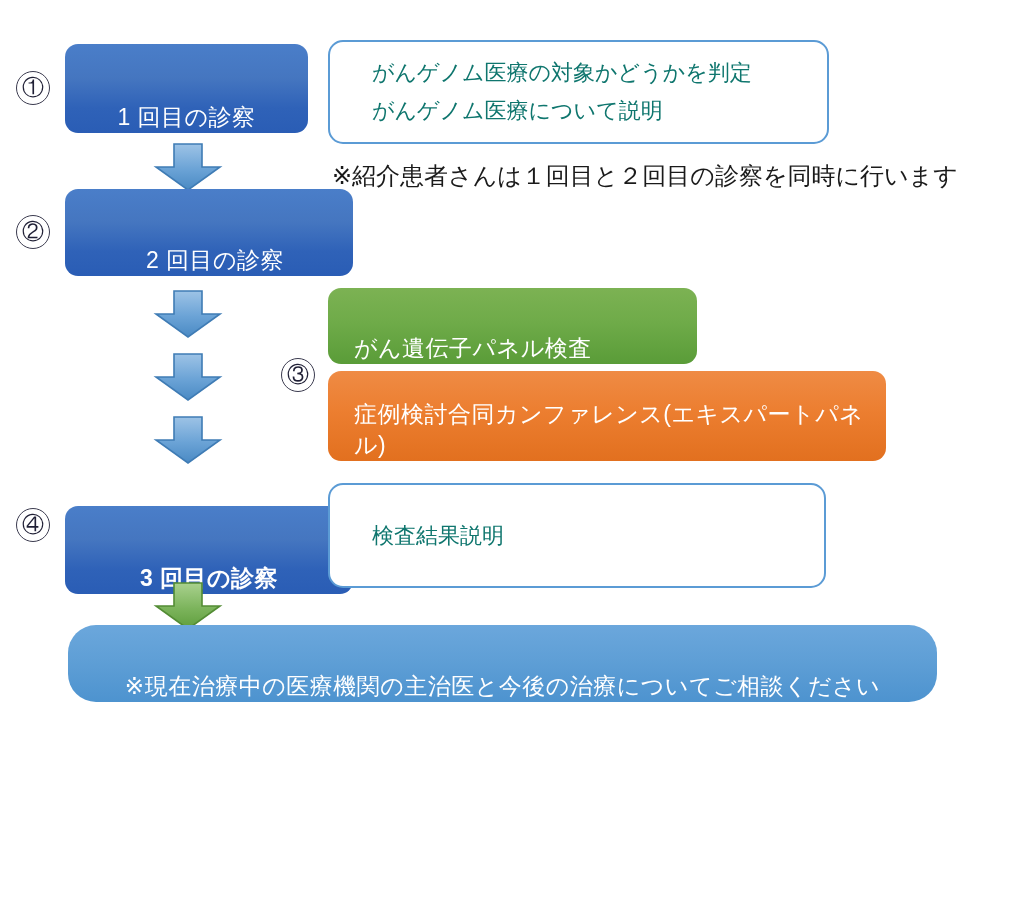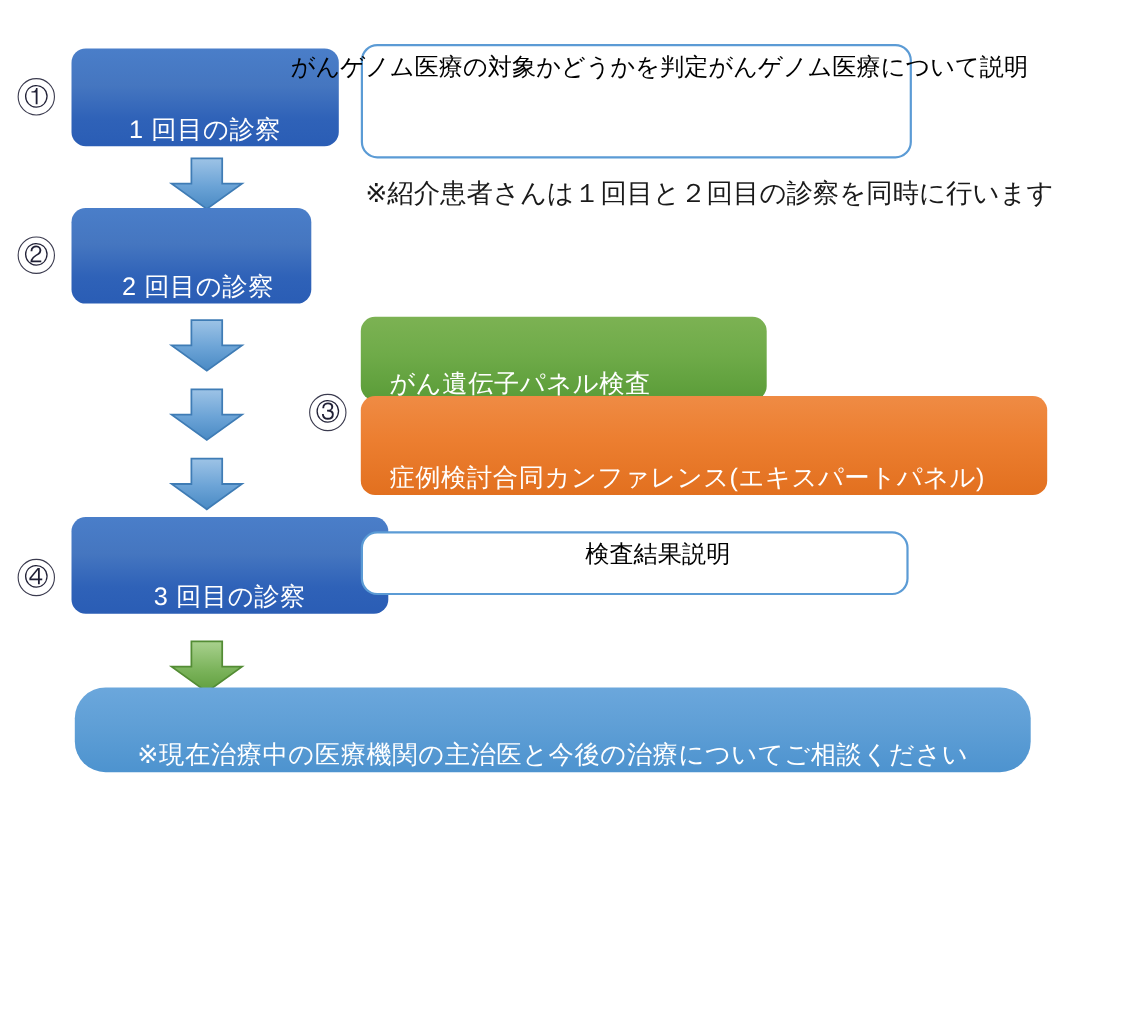--- a/index.html
+++ b/index.html
@@ -70,24 +70,24 @@
   }
 
   
   .note-box {
     position: absolute;
     box-sizing: border-box;
     background: #ffffff;
     border: 2.6px solid #5b9bd5;
     border-radius: 15px;
     display: flex;
-    flex-direction: row;
+    flex-direction: column;
     justify-content: center;
     padding-left: 42px;
-    color: #000000;
+    color: #0f766e;
     font-size: 22px;
   }
   .note-line {
     line-height: 1.72;
     white-space: nowrap;
   }
 
   
   .caption {
     position: absolute;
@@ -130,21 +130,21 @@
         </linearGradient>
       </defs>
       <polygon points="22,2 50,2 50,25 68,25 36,48 4,25 22,25" fill="url(#gradBlueArrow1)" stroke="#3f7cb5" stroke-width="1.6"></polygon>
     </svg>
   </div>
 
   <div class="caption" style="left:332px; top:160px;">※紹介患者さんは１回目と２回目の診察を同時に行います</div>
 
   <div class="step-marker" style="left:16px; top:215px;">②</div>
 
-  <div class="proc-box blue-step center" style="left:65px; top:189px; width:218px; height:87px;padding-left:12px;">
+  <div class="proc-box blue-step center" style="left:65px; top:189px; width:288px; height:87px;padding-left:12px;">
     <span>2 回目の診察</span>
   </div>
 
 
   <div class="arrow" style="left:152px; top:288px;">
     <svg width="72" height="52" viewBox="0 0 72 50">
       <defs>
         <linearGradient id="gradBlueArrow2" x1="0" y1="0" x2="0" y2="1">
           <stop offset="0%" stop-color="#9dc3e6"></stop>
           <stop offset="55%" stop-color="#6ba3d6"></stop>
@@ -180,31 +180,31 @@
       <polygon points="22,2 50,2 50,25 68,25 36,48 4,25 22,25" fill="url(#gradBlueArrow4)" stroke="#3f7cb5" stroke-width="1.6"></polygon>
     </svg>
   </div>
 
   <div class="step-marker" style="left:281px; top:358px;">③</div>
 
   <div class="proc-box green-step leftpad" style="left:328px; top:288px; width:369px; height:76px;">
     <span>がん遺伝子パネル検査</span>
   </div>
 
-  <div class="proc-box orange-step leftpad" style="left:328px; top:360px; width:624px; height:90px;">
+  <div class="proc-box orange-step leftpad" style="left:328px; top:371px; width:558px; height:90px;">
     <span>症例検討合同カンファレンス(エキスパートパネル)</span>
   </div>
 
   <div class="step-marker" style="left:16px; top:508px;">④</div>
 
-  <div class="proc-box blue-step center" style="left:65px; top:470px; width:288px; height:88px;">
+  <div class="proc-box blue-step center" style="left:65px; top:506px; width:288px; height:88px;font-weight:bold;">
     <span>3 回目の診察</span>
   </div>
 
-  <div class="note-box" style="left:328px; top:483px; width:498px; height:58px;">
+  <div class="note-box" style="left:328px; top:483px; width:498px; height:105px;">
     <div class="note-line">検査結果説明</div>
   </div>
 
   <div class="arrow" style="left:152px; top:580px;">
     <svg width="72" height="52" viewBox="0 0 72 50">
       <defs>
         <linearGradient id="gradGreenArrow" x1="0" y1="0" x2="0" y2="1">
           <stop offset="0%" stop-color="#a9d18e"></stop>
           <stop offset="55%" stop-color="#7cb45c"></stop>
           <stop offset="100%" stop-color="#5f9e3d"></stop>

